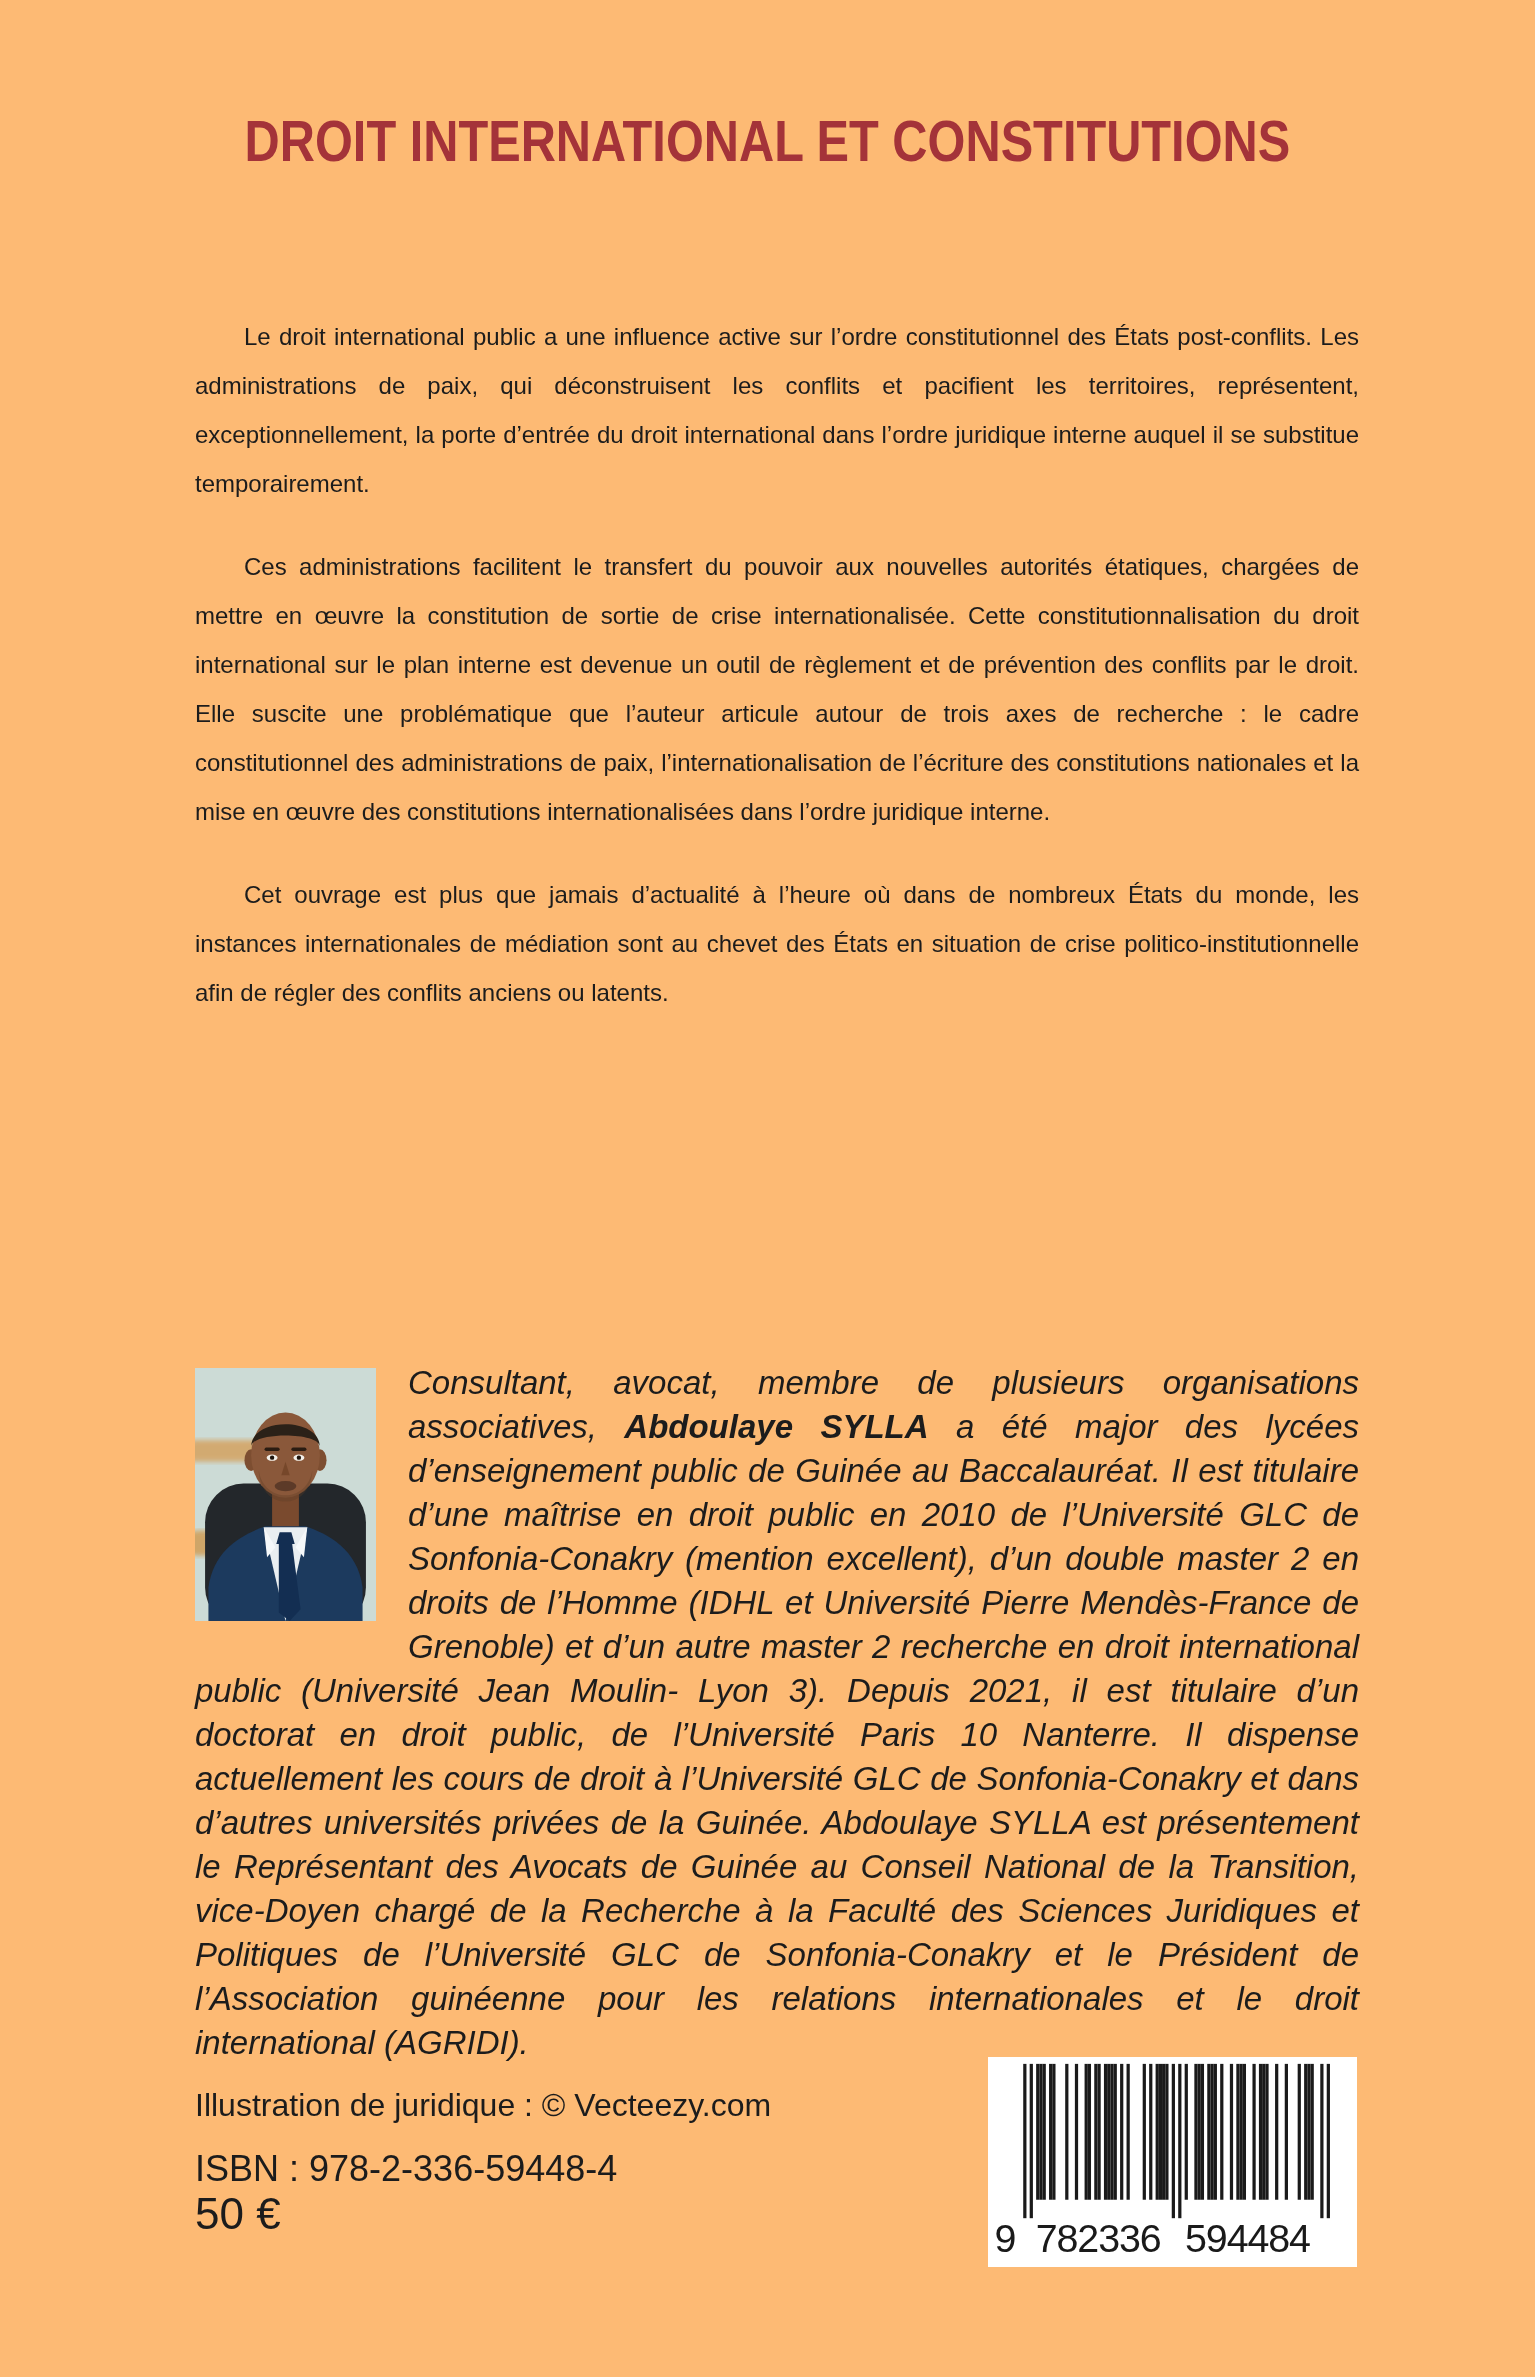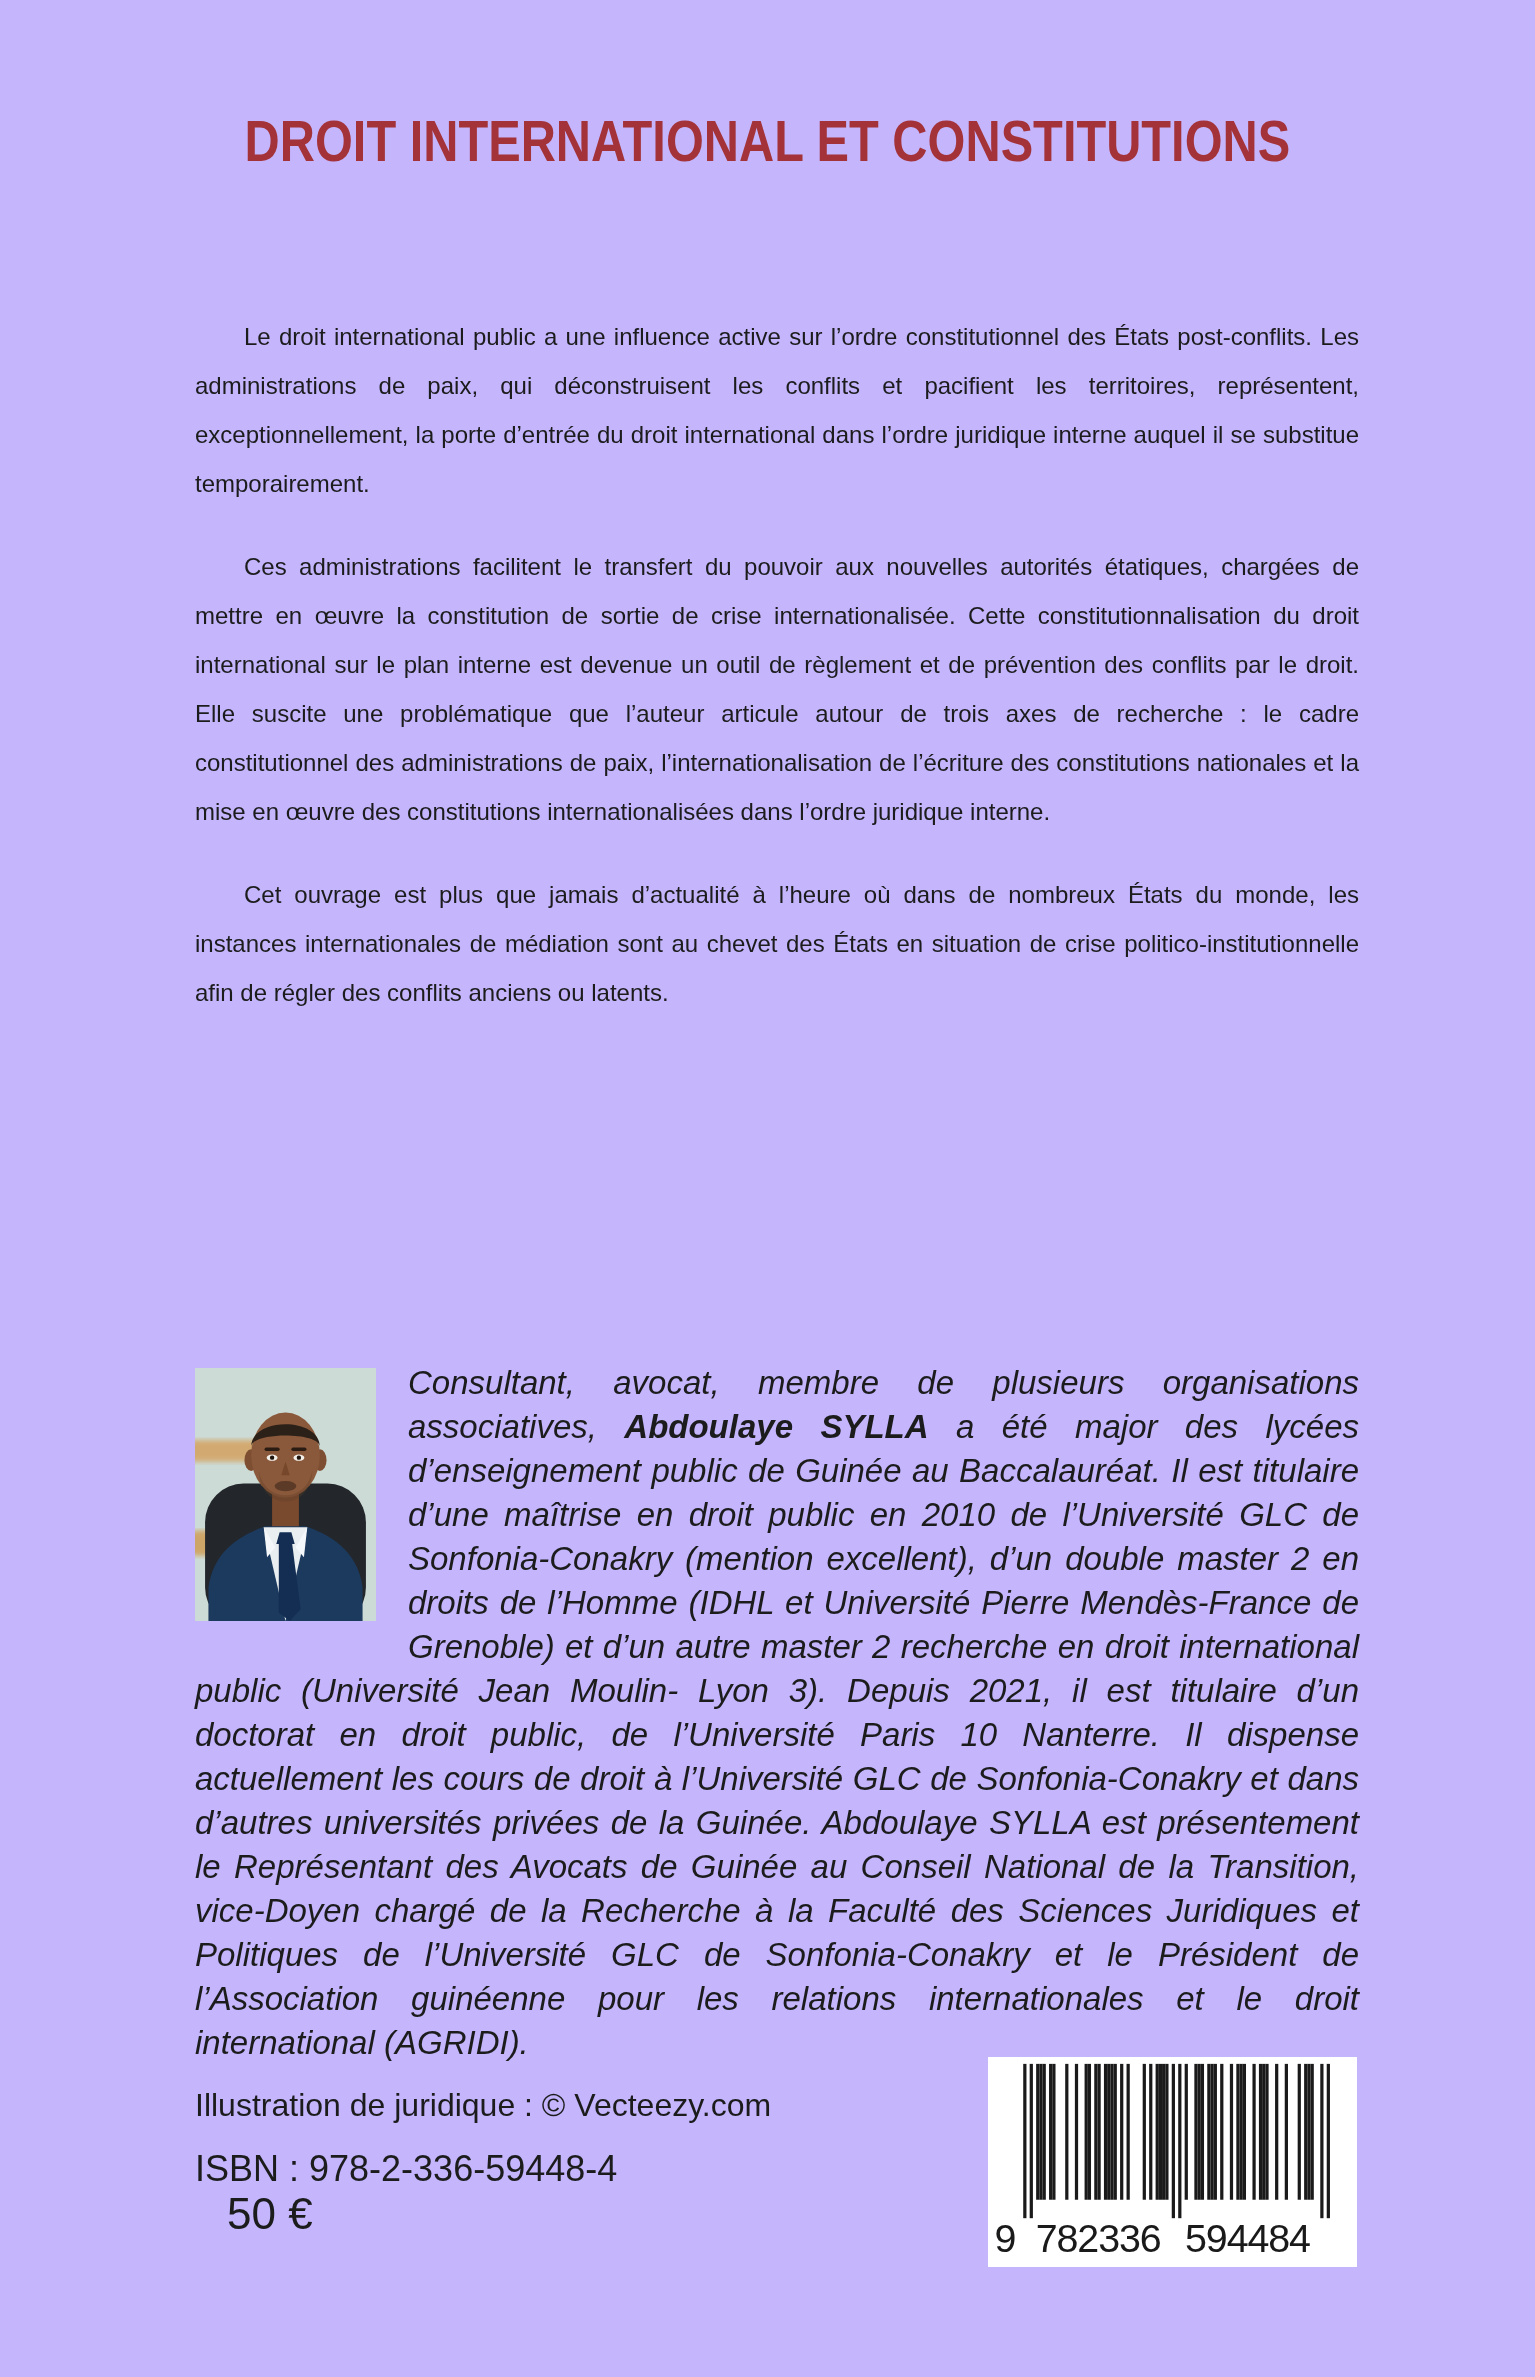--- a/index.html
+++ b/index.html
@@ -1,19 +1,19 @@
 <!DOCTYPE html>
 <html style="font-size:13.4px"><head>
 <meta charset="utf-8">
 <style>
   html,body{margin:0;padding:0;background:#e8e8e8;}
   .page{
     position:relative;
     width:1535px;height:2377px;
-    background:#c4b5fd;
+    background:#fdba74;
     font-family:"Liberation Sans", sans-serif;
     color:#1c1c1c;
     overflow:hidden;
   }
   
   .title-block{
     position:absolute;top:106px;left:0;right:0;
     text-align:center;
   }
   .title-line{
@@ -53,21 +53,21 @@
   .credit{
     position:absolute;left:195px;top:2087px;
     font-size:32px;line-height:37px;
   }
   .isbn{
     position:absolute;left:195px;top:2149px;
     font-size:36px;line-height:40px;
   }
   .price{
     position:absolute;left:195px;top:2188px;
-    font-size:44px;line-height:52px;margin-left:32px;
+    font-size:44px;line-height:52px;
   }
   
   .barcode{
     position:absolute;left:988px;top:2057px;
     width:369px;height:210px;
     background:#ffffff;
   }
 </style>
 </head>
 <body>

